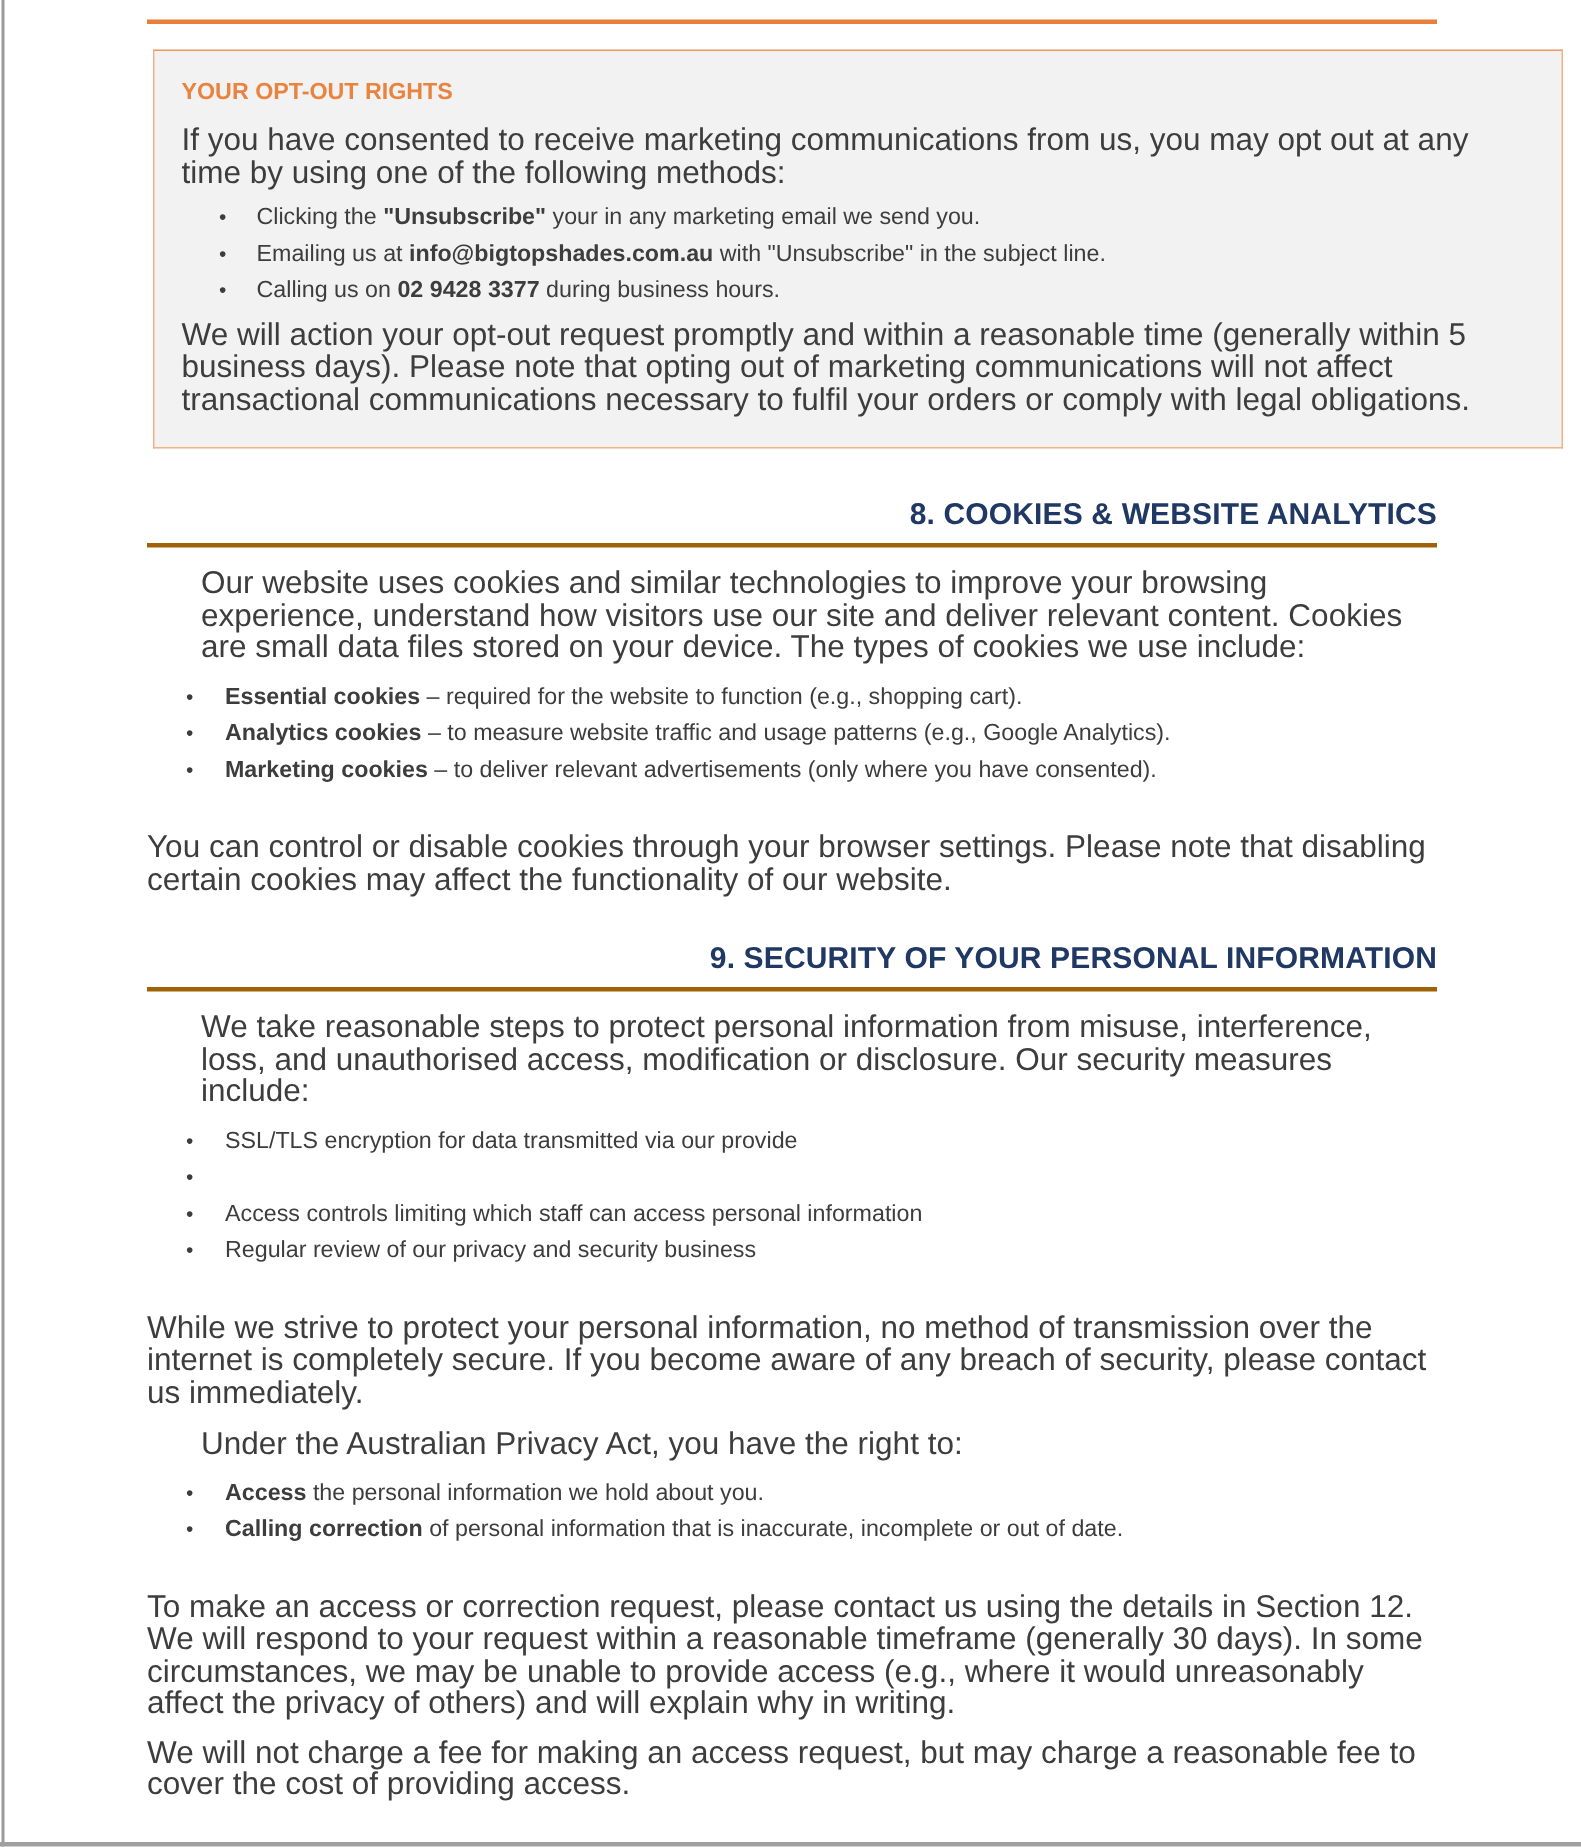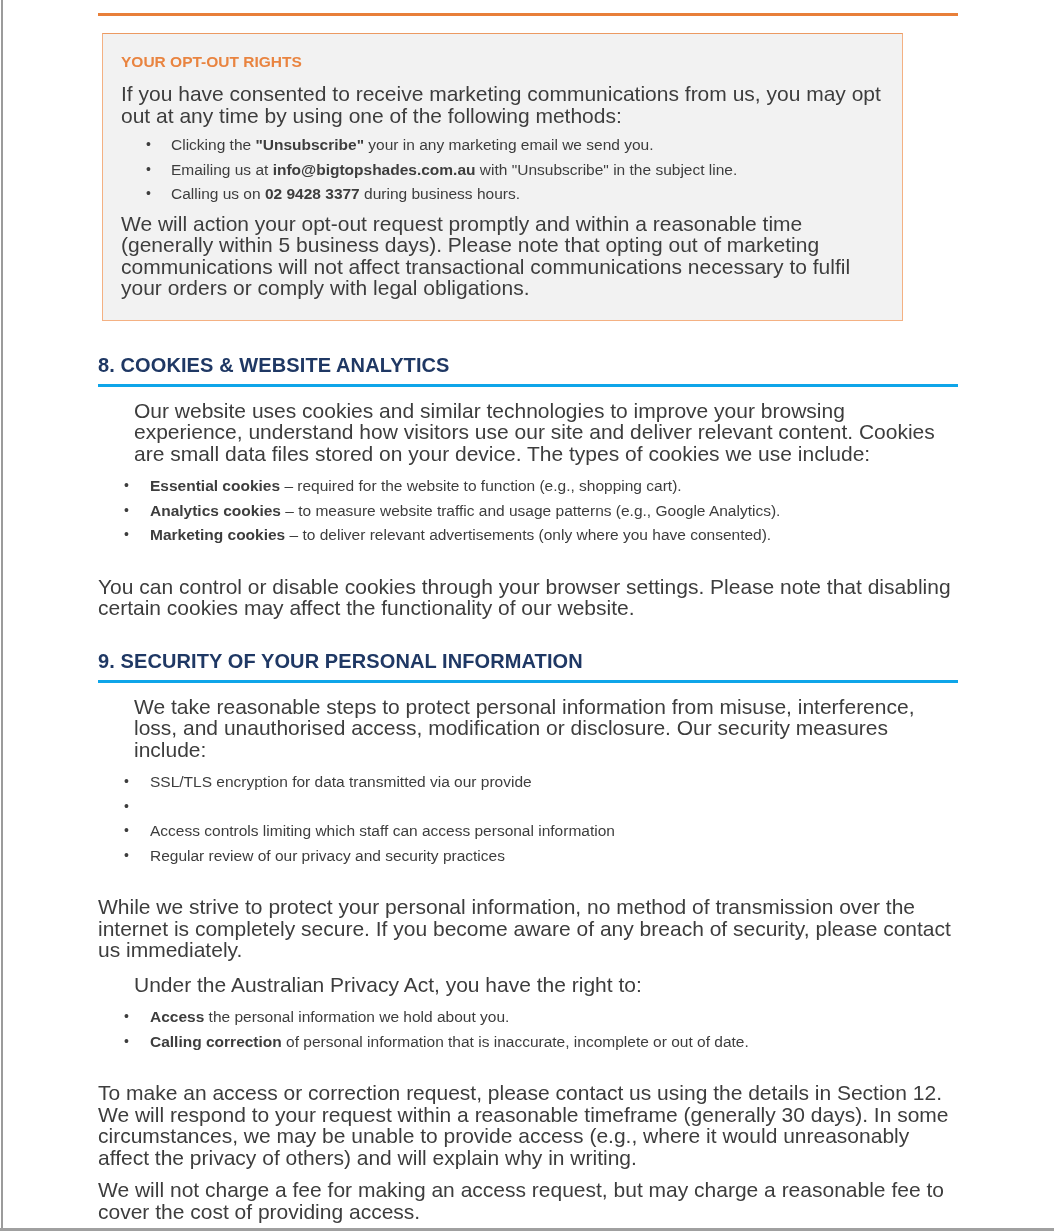--- a/index.html
+++ b/index.html
@@ -24,21 +24,21 @@
   .content {
     position: absolute; left: 98px; top: 0; width: 860px;
   }
   .top-rule {
     border: none; height: 3px; background: #e87f39;
     margin: 13px 0 0 0; width: 860px;
   }
   
   .optout-box {
     margin: 17px 0 32px 4px;
-    width: 801px;
+    width: 940px;
     background: #f2f2f2;
     border: 1px solid #f4b183;
     border-top-color: #ec9a62;
     padding: 11px 20px 13px 18px;
   }
   .optout-title {
     color: #e98440;
     font-size: 15.5px;
     font-weight: bold;
     margin: 8px 0 12px 0;
@@ -72,22 +72,23 @@
   .optout-box ul.blist .mk { width: 25px; }
   b { font-weight: bold; }
   
   h2.sec-heading {
     color: #1f3864;
     font-size: 20px;
     line-height: 24px;
     font-weight: bold;
     margin: 30px 0 0 0;
     padding-bottom: 7px;
-    border-bottom: 3px solid #0ea5e9;
+    border-bottom: 3px solid #a16207;
     letter-spacing: 0.1px;
+    text-align: right;
   }
   .section p.first { margin-top: 13px; margin-left: 36px; }
   .section p.after-gap { margin-top: 30px; }
 </style>
 </head>
 <body>
 
 <div class="page-left-edge"></div>
 <div class="page-bottom-edge"></div>
 
@@ -145,21 +146,21 @@
       </li>
       <li>
         <span class="mk">•</span>
       </li>
       <li>
         <span class="mk">•</span>
         <span>Access controls limiting which staff can access personal information</span>
       </li>
       <li>
         <span class="mk">•</span>
-        <span>Regular review of our privacy and security practices</span>
+        <span>Regular review of our privacy and security business</span>
       </li>
     </ul>
     <p class="after-gap">While we strive to protect your personal information, no method of transmission over the internet is completely secure. If you become aware of any breach of security, please contact us immediately.</p>
   </div>
 
   <div class="section">
     <p class="first">Under the Australian Privacy Act, you have the right to:</p>
     <ul class="blist">
       <li>
         <span class="mk">•</span>

